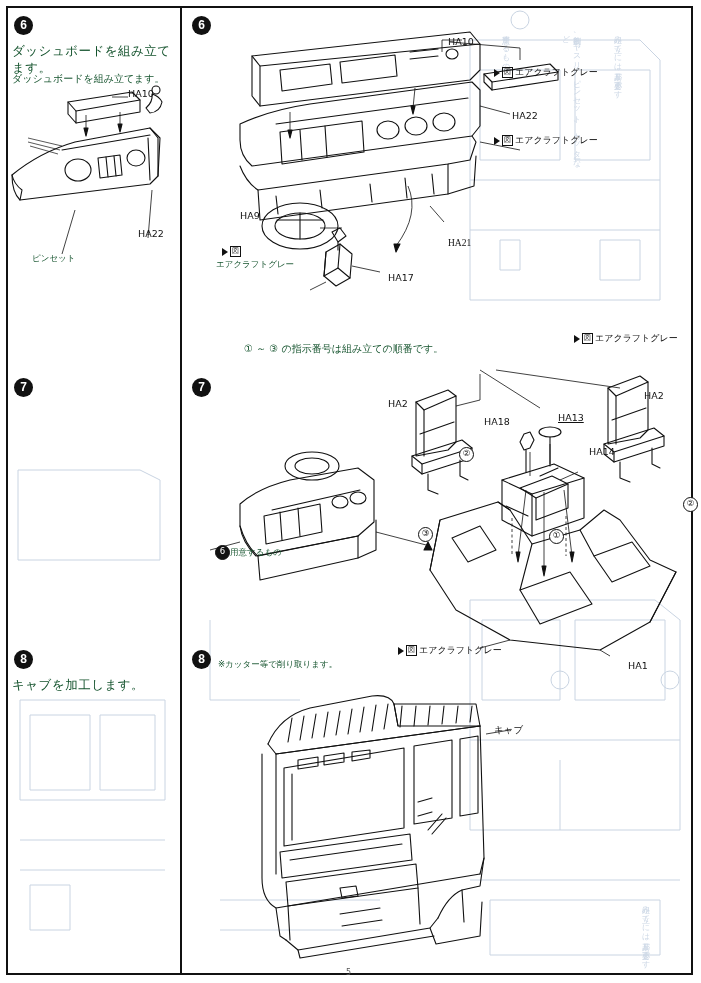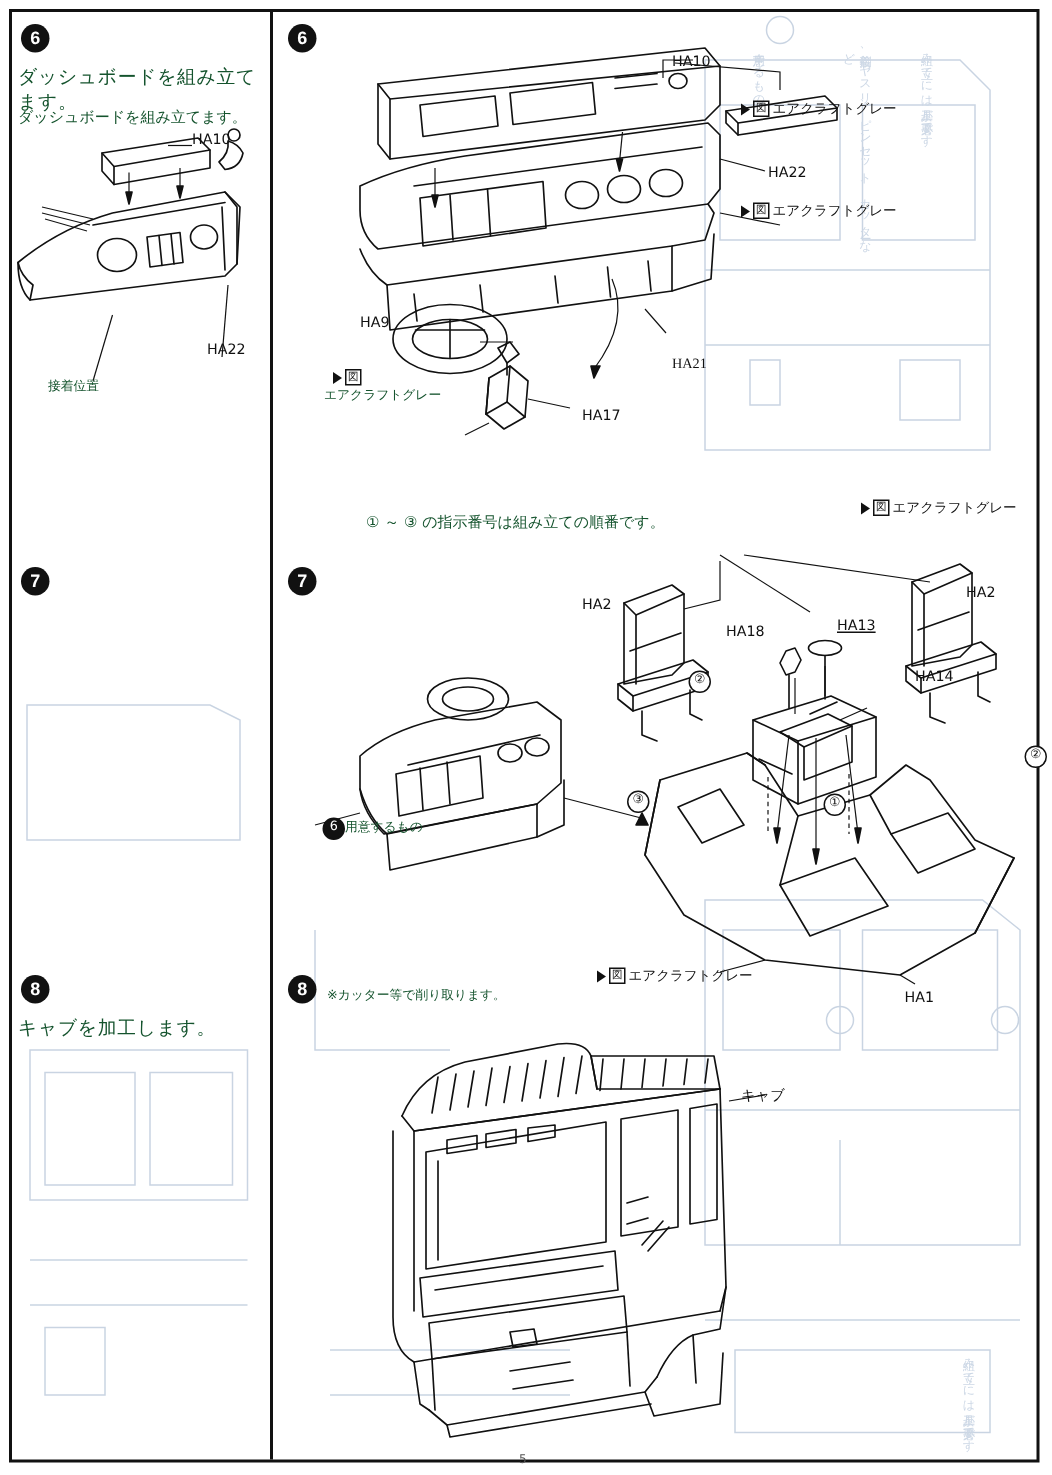--- a/index.html
+++ b/index.html
@@ -226,21 +226,21 @@
       <path d="M112 17 L128 17"></path>
     </g>
     <g class="k">
       <path d="M84 48 L86 56 L88 48 Z" fill="#111"></path>
       <path d="M118 44 L120 52 L122 44 Z" fill="#111"></path>
       <path d="M146 28 Q153 22 152 14 Q159 16 162 22 Q160 32 150 33 Z"></path>
       <circle cx="156" cy="10" r="4"></circle>
     </g>
   </svg>
   <div class="label" style="left:128px; top:88px;">HA10</div>
-  <div class="jp jp-tiny" style="left:32px; top:252px;">接着位置</div>
+  <div class="jp jp-tiny" style="left:32px; top:252px;">ピンセット</div>
   <div class="label" style="left:138px; top:228px;">HA22</div>
 
   <div class="step-badge" style="left:14px; top:378px;">7</div>
 
   <div class="step-badge" style="left:14px; top:650px;">8</div>
   <div class="jp jp-title" style="left:12px; top:676px; width:160px;">キャブを加工します。</div>
 
   <div class="step-badge" style="left:192px; top:16px;">6</div>
 
   <svg class="art" width="520" height="330" style="top:14px;left:180px">
@@ -424,22 +424,22 @@
     <g class="dash">
       <path d="M332 158 L332 196"></path>
       <path d="M386 156 L386 196"></path>
     </g>
   </svg>
 
   <div class="label" style="left:388px; top:398px;">HA2</div>
   <div class="label" style="left:644px; top:390px;">HA2</div>
   <div class="label" style="left:484px; top:416px;">HA18</div>
   <div class="label" style="left:558px; top:412px;text-decoration:underline;">HA13</div>
-  <div class="label" style="left:566px; top:446px;padding-left:44px;">HA14</div>
-  <div class="label" style="left:563px; top:660px;padding-left:40px;">HA1</div>
+  <div class="label" style="left:545px; top:446px;padding-left:44px;">HA14</div>
+  <div class="label" style="left:588px; top:660px;padding-left:40px;">HA1</div>
 
   <div class="circ-num filled" style="left:215px; top:545px;">6</div>
   <div class="jp jp-tiny" style="left:230px; top:546px;">用意するもの</div>
 
   <div class="circ-num" style="left:549px; top:529px;">①</div>
   <div class="circ-num" style="left:459px; top:447px;">②</div>
   <div class="circ-num" style="left:683px; top:497px;">②</div>
   <div class="circ-num" style="left:418px; top:527px;">③</div>
 
   <div class="paint-label" style="left:574px; top:332px;">

